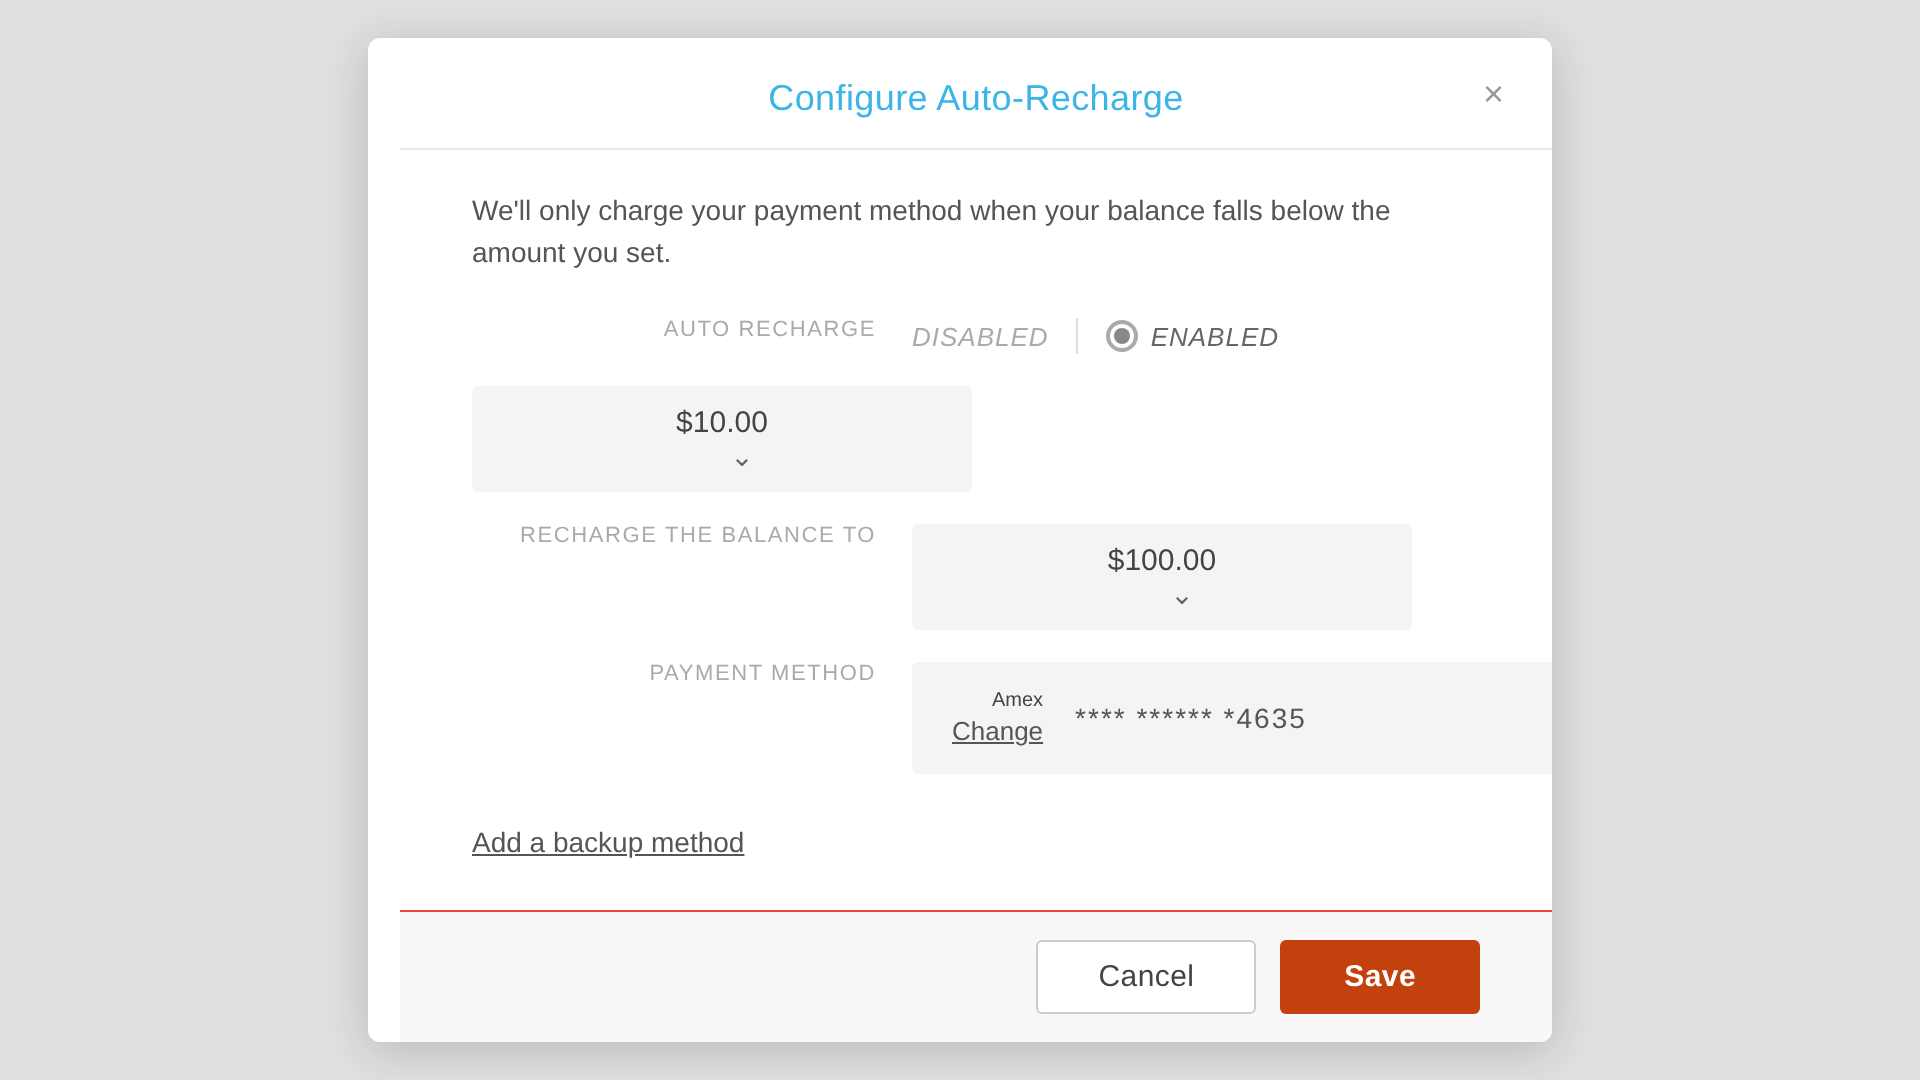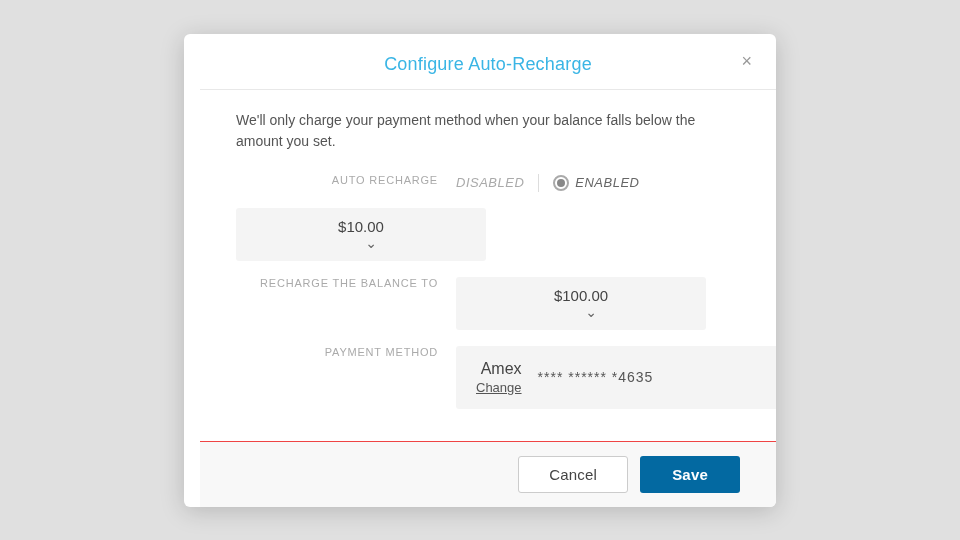--- a/index.html
+++ b/index.html
@@ -139,21 +139,21 @@
       align-items: center;
       gap: 16px;
     }
     .payment-card-info {
       display: flex;
       flex-direction: column;
       align-items: flex-end;
       gap: 2px;
     }
     .card-brand {
-      font-size: 16px;
+      font-size: 10px;
       color: #444;
       font-weight: 500;
     }
     .card-change {
       font-size: 13px;
       color: #555;
       text-decoration: underline;
       cursor: pointer;
     }
     .card-number {
@@ -182,21 +182,21 @@
       background: #fff;
       border: 1.5px solid #ccc;
       color: #444;
       font-size: 15px;
       padding: 9px 30px;
       border-radius: 3px;
       cursor: pointer;
       letter-spacing: 0.2px;
     }
     .btn-save {
-      background: #0369a1;
+      background: #c2410c;
       border: none;
       color: #fff;
       font-size: 15px;
       font-weight: 600;
       padding: 9px 32px;
       border-radius: 3px;
       cursor: pointer;
       letter-spacing: 0.2px;
     }
   </style>
@@ -254,20 +254,21 @@
       <div class="payment-box">
         <div class="payment-card-info">
           <span class="card-brand">Amex</span>
           <span class="card-change">Change</span>
         </div>
         <span class="card-number">**** ****** *4635</span>
       </div>
     </div>
 
     
+    <a class="backup-link">Add a backup method</a>
 
   </div>
 
   <div class="modal-footer">
     <button class="btn-cancel">Cancel</button>
     <button class="btn-save">Save</button>
   </div>
 
 </div>
 

